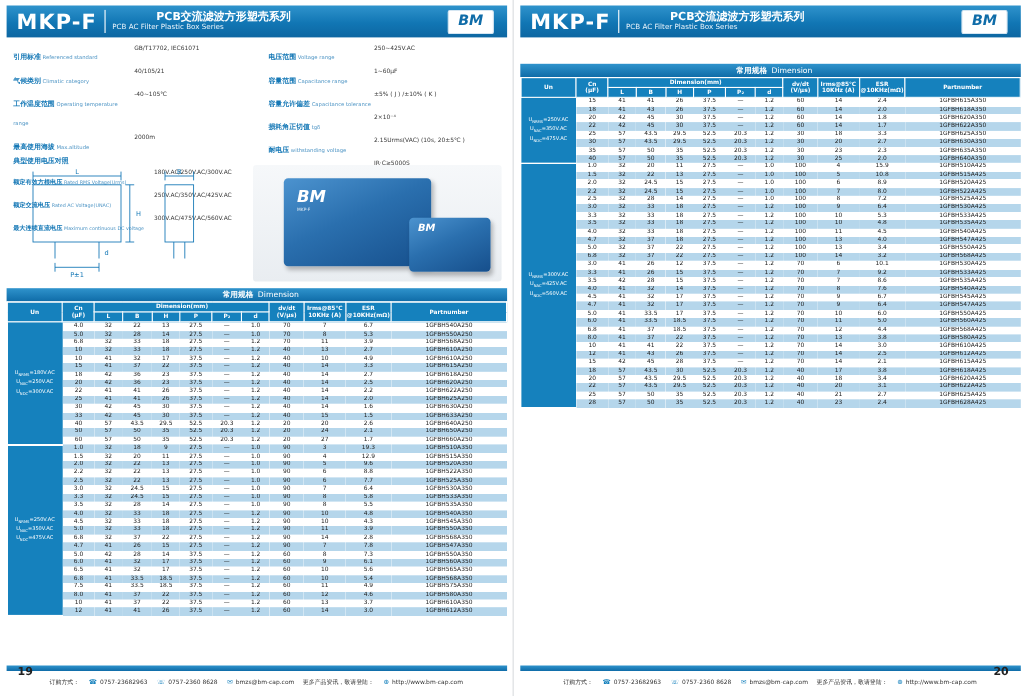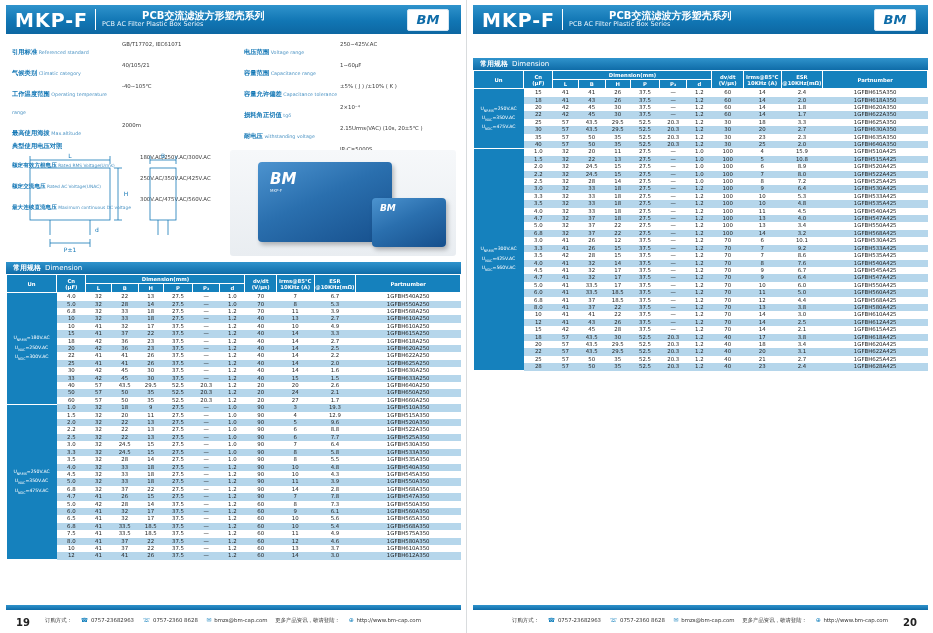--- a/index.html
+++ b/index.html
@@ -47,39 +47,39 @@
   .cap1{left:28px;top:12px;width:122px;height:72px;padding:8px 0 0 12px;}
   .cap1 .caplogo{font-size:15px;}
   .cap2{left:142px;top:48px;width:66px;height:44px;padding:5px 0 0 8px;}
   .cap2 .caplogo{font-size:9px;}
 
   
   .dimsec{position:absolute;left:6px;right:5px;}
   .p1 .dimsec{top:262px;}
   .p2 .dimsec{top:58px;}
   .dimtitle{height:12px;background:linear-gradient(180deg,#2f93cc,#0f6ca8);color:#fff;
-            font-size:7px;line-height:12px;padding-left:7px;}
+            font-size:7px;line-height:12px;padding-left:7px;text-align:center;}
   .dimtitle b{margin-right:4px;}
   table.dim{width:100%;border-collapse:collapse;table-layout:fixed;}
   table.dim th{background:#1581bd;color:#fff;font-size:5.3px;font-weight:bold;
                border:1px solid #fff;padding:1px 0;line-height:1.15;text-align:center;}
   table.dim td{font-size:5.4px;color:#222;text-align:center;padding:1px 0;line-height:1.0;
                white-space:nowrap;overflow:hidden;}
   table.dim tr.alt td{background:#b5d6eb;}
   table.dim td.un-cell{background:#1581bd !important;color:#fff;font-size:4.6px;line-height:1.6;
                border-bottom:1px solid #fff;}
   table.dim td.un-cell sub{font-size:3.4px;}
 
   
   .foot-band{position:absolute;left:6px;right:5px;bottom:23px;height:5px;
              background:linear-gradient(180deg,#2f93cc,#0f6ca8);}
   .footline{position:absolute;left:0;right:0;bottom:9px;text-align:center;font-size:5.4px;color:#333;}
   .footline .ic{color:#1581bd;font-size:6px;margin:0 1px;}
   .footline .seg{margin-right:6px;}
-  .pagenum{position:absolute;bottom:5px;font-size:10px;font-weight:bold;color:#222;}
+  .pagenum{position:absolute;bottom:16px;font-size:10px;font-weight:bold;color:#222;}
   .p1 .pagenum{left:16px;}
   .p2 .pagenum{right:16px;}
 </style>
 </head>
 <body>
 
 <div class="canvas">
 
   <div class="page p1">
     <div class="band">

